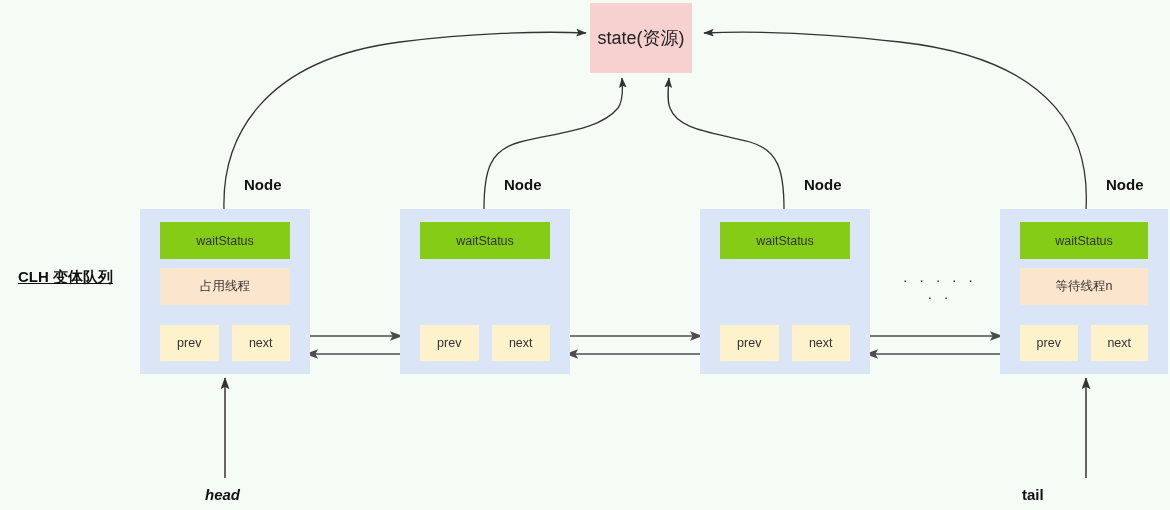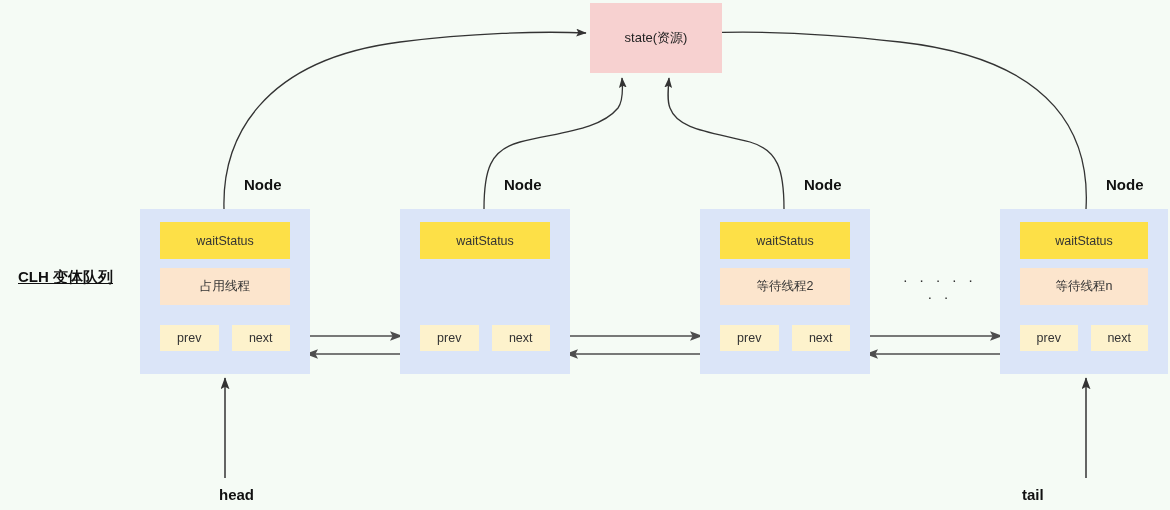--- a/index.html
+++ b/index.html
@@ -8,41 +8,41 @@
     background:#f5fbf5;
     font-family:"Liberation Sans","DejaVu Sans",sans-serif;
     overflow:hidden;
     position:relative;
   }
   #stage{position:absolute;left:0;top:0;width:1170px;height:510px;}
   svg#wires{position:absolute;left:0;top:0;width:1170px;height:510px;pointer-events:none;}
 
   .state-box{
     position:absolute;
-    left:590px;top:3px;width:132px;height:70px;
+    left:590px;top:3px;width:102px;height:70px;
     background:#f7d1d0;
     display:flex;align-items:center;justify-content:center;
-    font-size:13px;color:#222;
+    font-size:18px;color:#222;
     z-index:3;
   }
 
   .node{
     position:absolute;
     top:209px;height:165px;
     background:#dbe5f8;
     z-index:2;
   }
   .node .field{
     position:absolute;left:20px;right:20px;
     display:flex;align-items:center;justify-content:center;
     font-size:12.5px;color:#333;
   }
-  .field.wait{top:13px;height:37px;background:#fde047;}
+  .field.wait{top:13px;height:37px;background:#84cc16;}
   .field.thread{top:59px;height:37px;background:#fce5cd;}
-  .ptrow{position:absolute;left:20px;right:20px;top:116px;height:26px;display:flex;gap:13px;}
+  .ptrow{position:absolute;left:20px;right:20px;top:116px;height:36px;display:flex;gap:13px;}
   .ptr{
     flex:1;background:#fdf2cc;
     display:flex;align-items:center;justify-content:center;
     font-size:12.5px;color:#333;
   }
 
   .node-label{
     position:absolute;
     font-size:15px;font-weight:bold;color:#111;
     z-index:4;
@@ -152,35 +152,34 @@
     <div class="field wait">waitStatus</div>
     <div class="ptrow">
       <div class="ptr">prev</div>
       <div class="ptr">next</div>
     </div>
   </div>
 
   <div class="node-label" style="left:760px;top:176px;">Node</div>
   <div class="node" style="left:700px;width:170px;">
     <div class="field wait">waitStatus</div>
-    <div class="field thread">等待线程2</div>
     <div class="ptrow">
       <div class="ptr">prev</div>
       <div class="ptr">next</div>
     </div>
   </div>
 
   <div class="dots">. . . . . . .</div>
 
   <div class="node-label" style="left:1062px;top:176px;">Node</div>
   <div class="node" style="left:1000px;width:168px;">
     <div class="field wait">waitStatus</div>
     <div class="field thread">等待线程n</div>
     <div class="ptrow">
       <div class="ptr">prev</div>
       <div class="ptr">next</div>
     </div>
   </div>
 
-  <div class="endpoint-label" style="left:219px;top:486px;">head</div>
+  <div class="endpoint-label" style="left:205px;top:486px;font-style:italic;">head</div>
   <div class="endpoint-label" style="left:1022px;top:486px;text-align:right;">tail</div>
 
 </div>
 
 </body></html>

